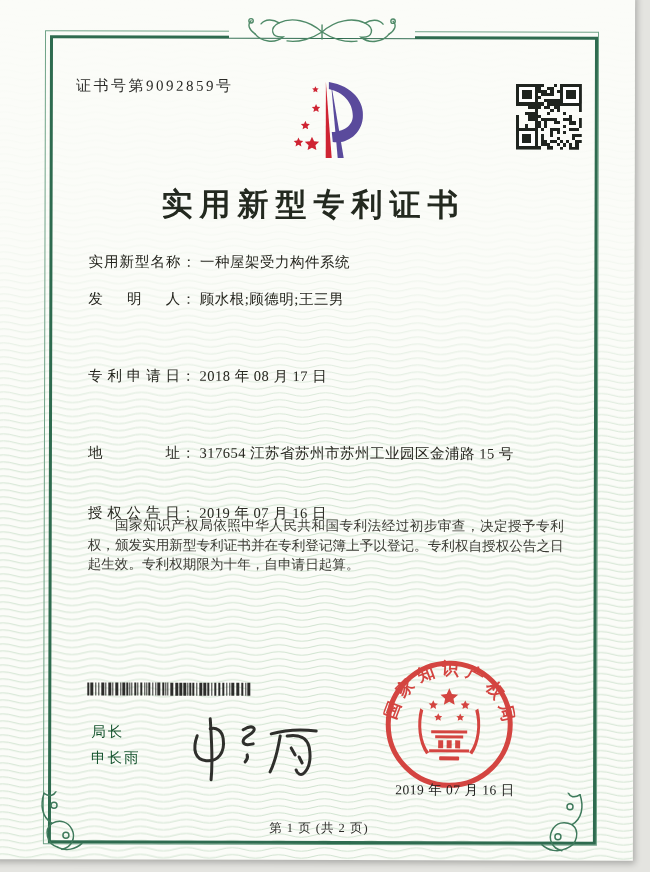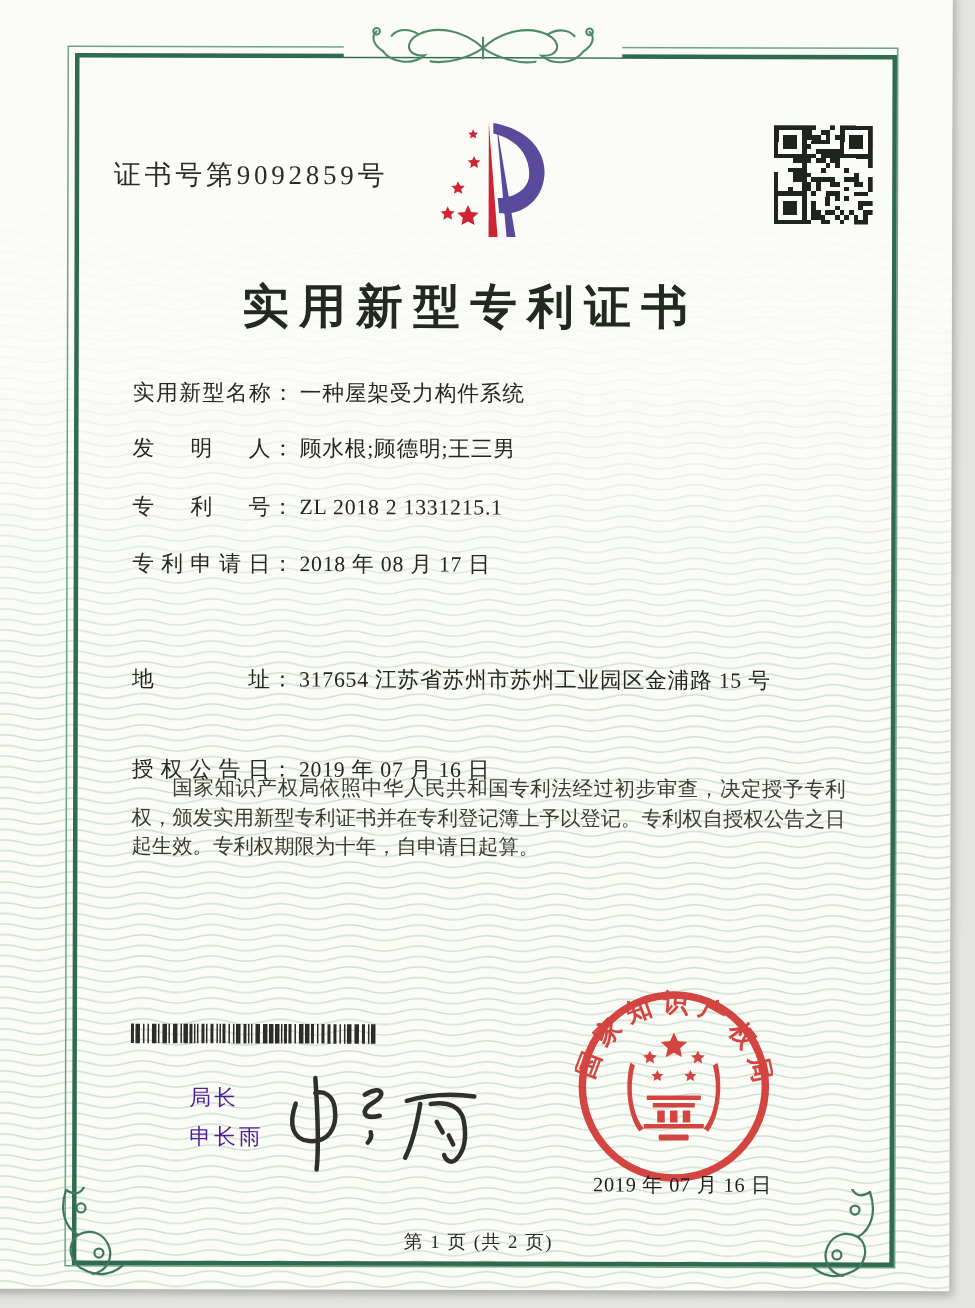--- a/index.html
+++ b/index.html
@@ -20,21 +20,21 @@
   .frame-outer{
     position:absolute;left:52px;top:39px;width:552px;height:812px;
     border:1px solid #6fa387;
   }
   .frame-inner{
     position:absolute;left:57px;top:44px;width:542px;height:802px;
     border:3px solid #2e6b4f;
   }
   .abs{position:absolute;}
   .cert-no{
-    left:83px;top:85px;font-size:18px;letter-spacing:2.5px;color:#2b2b28;margin-top:28px;
+    left:83px;top:85px;font-size:15px;letter-spacing:2.5px;color:#2b2b28;
   }
   .title{
     left:0;top:192px;width:642px;text-align:center;
     font-size:31px;font-weight:bold;letter-spacing:7px;color:#23291f;
   }
   .row{left:96px;height:20px;font-size:14.5px;color:#26261f;white-space:nowrap;}
   .row .lbl{
     display:inline-block;width:92px;text-align:justify;text-align-last:justify;
     vertical-align:top;
   }
@@ -42,21 +42,21 @@
   .row .val{letter-spacing:.5px;}
   .row2{position:absolute;left:246px;top:0;}
   .row2 .lbl{width:80px;}
   .body-text{
     left:96px;top:524px;width:476px;font-size:13.6px;line-height:19.5px;
     color:#3a3a33;text-align:justify;
   }
   .body-text p{margin:0;text-indent:2em;}
   .barcode{left:96px;top:691px;width:168px;height:13px;display:flex;align-items:stretch;}
   .barcode i{display:block;background:#2c2c2a;}
-  .signer{left:100px;font-size:14.5px;color:#4c1d95;letter-spacing:2px;margin-left:35px;}
+  .signer{left:100px;font-size:14.5px;color:#14532d;letter-spacing:2px;}
   .sig-svg{left:192px;top:722px;}
   .seal-svg{left:392px;top:666px;opacity:.93;}
   .seal-date{
     left:400px;top:789px;width:128px;text-align:center;
     font-size:13.5px;color:#1e1e1c;letter-spacing:.5px;white-space:nowrap;
   }
   .footer{
     left:52px;top:828px;width:552px;text-align:center;
     font-size:12.5px;color:#2b2b28;letter-spacing:1px;
   }
@@ -277,23 +277,20 @@
       </svg>
 
     <div class="abs title">实用新型专利证书</div>
 
     <div class="abs row" style="top:298px">
       <span class="lbl">发明人</span><span class="colon">：</span><span class="val">顾水根;顾德明;王三男</span>
     </div>
     <div class="abs row" style="top:261px">
       <span class="lbl">实用新型名称</span><span class="colon">：</span><span class="val">一种屋架受力构件系统</span>
     </div>
-    <div class="abs row" style="top:337px">
-      <span class="lbl">专利号</span><span class="colon">：</span><span class="val">ZL 2018 2 1331215.1</span>
-    </div>
     <div class="abs row" style="top:375px">
       <span class="lbl">专利申请日</span><span class="colon">：</span><span class="val">2018 年 08 月 17 日</span>
     </div>
     <div class="abs row" style="top:452px">
       <span class="lbl">地址</span><span class="colon">：</span><span class="val">317654 江苏省苏州市苏州工业园区金浦路 15 号</span>
     </div>
     <div class="abs row" style="top:512px">
       <span class="lbl">授权公告日</span><span class="colon">：</span><span class="val">2019 年 07 月 16 日</span>
     </div>
 

